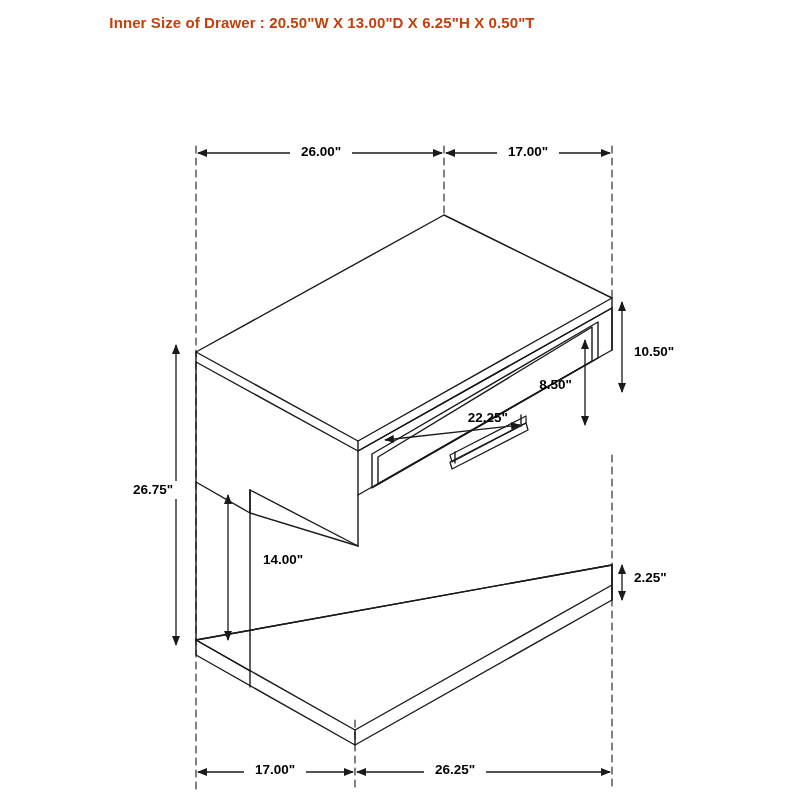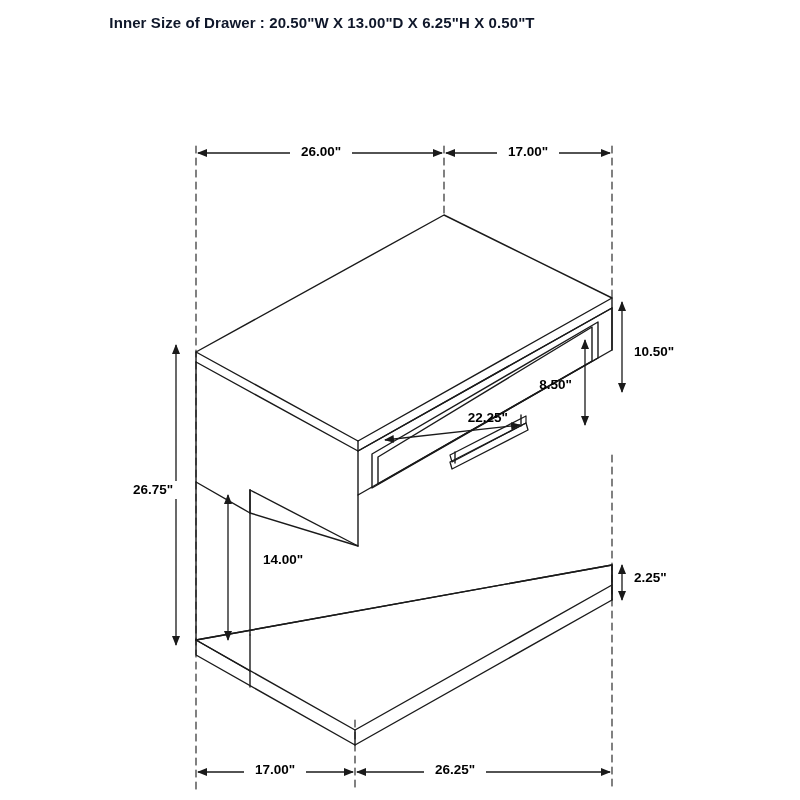--- a/index.html
+++ b/index.html
@@ -22,21 +22,21 @@
   }
   #title {
     position: absolute;
     top: 14px;
     left: 0;
     width: 644px;
     text-align: center;
     font-size: 15px;
     font-weight: bold;
     letter-spacing: 0.1px;
-    color: #0f172a;
+    color: #c2410c;
   }
   svg.diagram {
     position: absolute;
     top: 0;
     left: 0;
     width: 800px;
     height: 800px;
   }
   .dimtext {
     font-family: "Liberation Sans", sans-serif;

